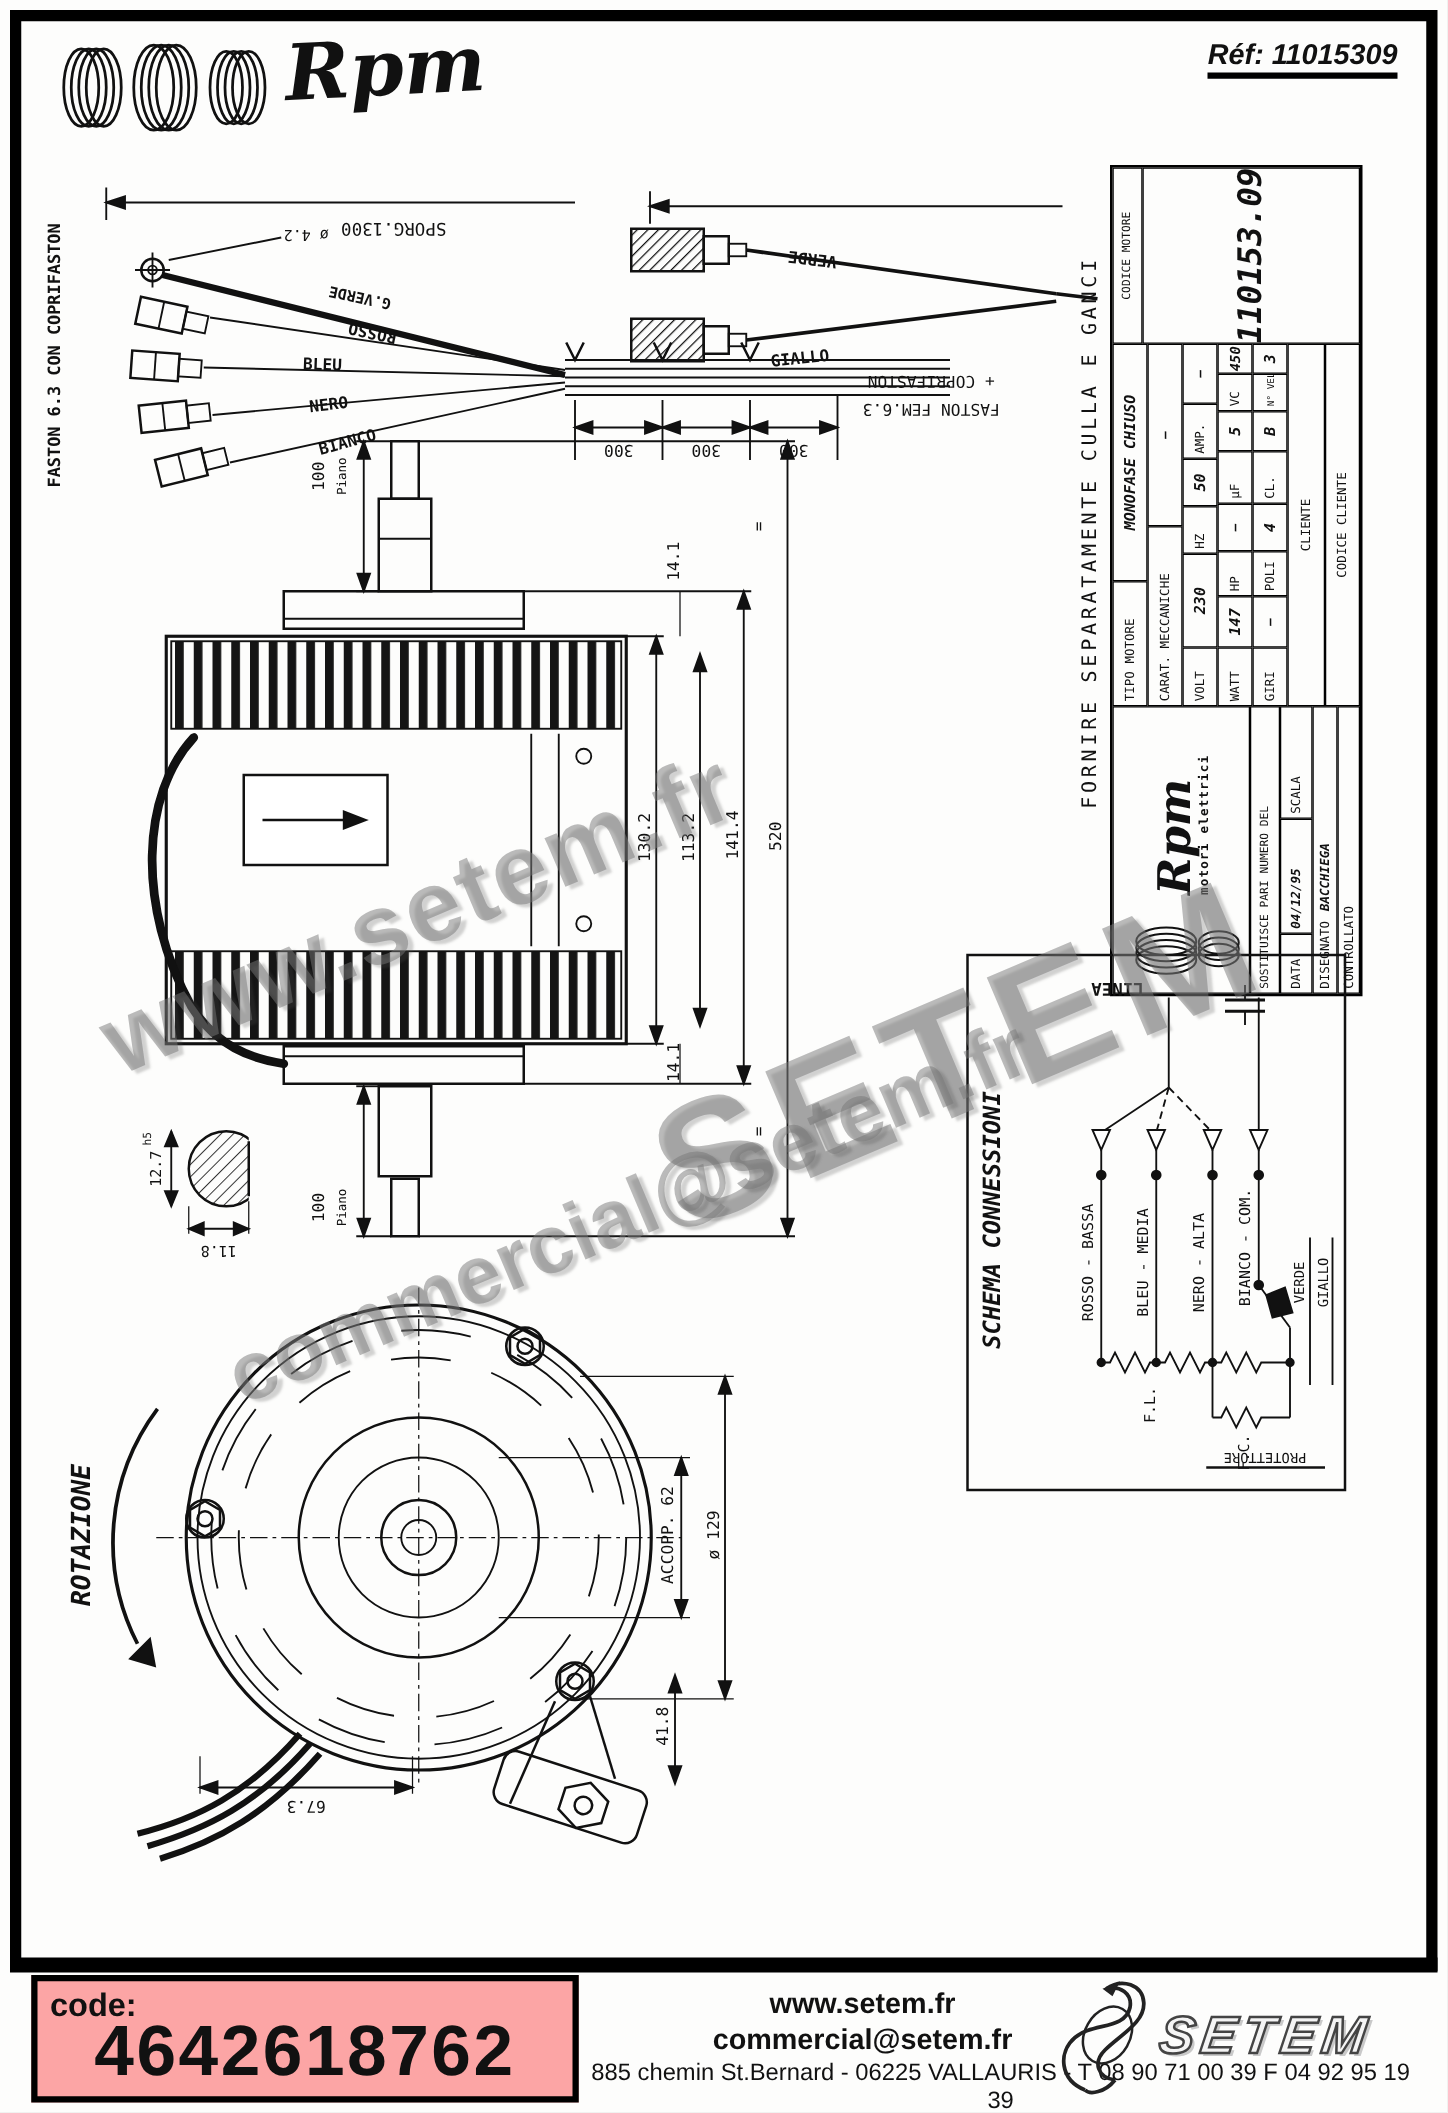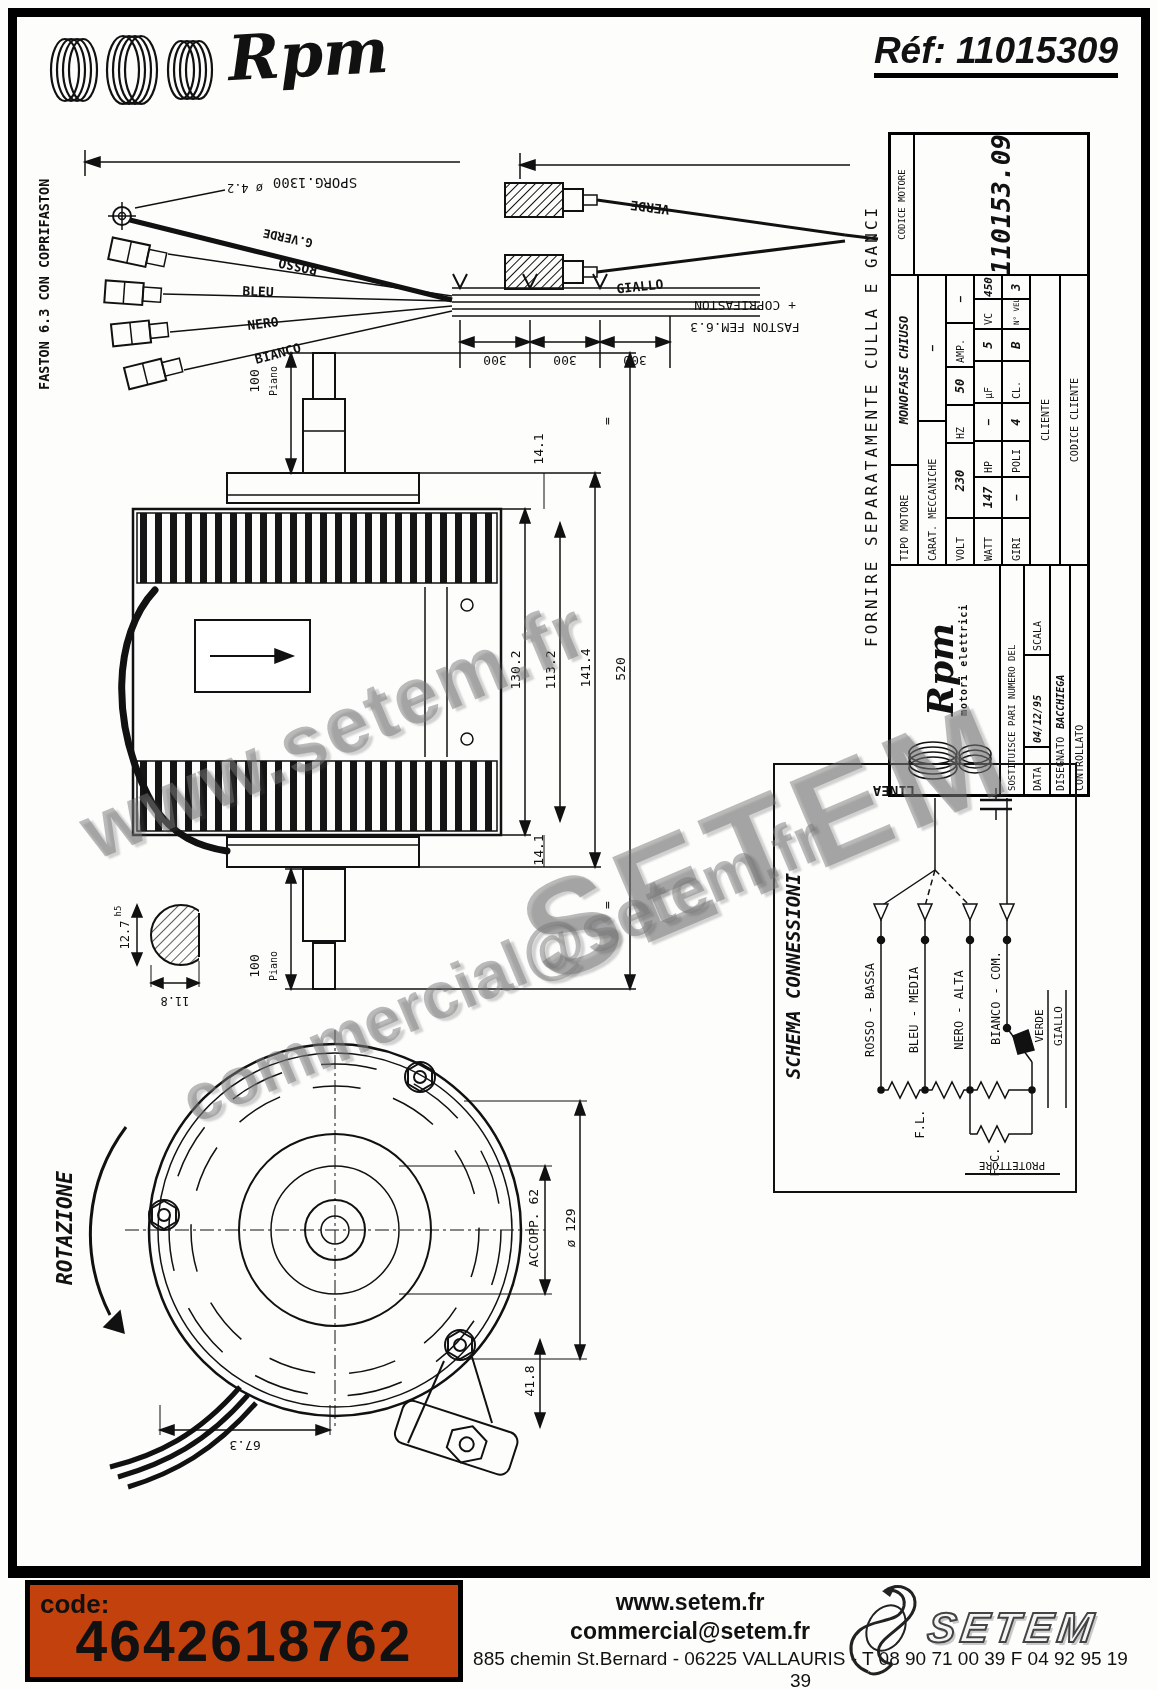--- a/index.html
+++ b/index.html
@@ -4,21 +4,21 @@
 <style>
   html,body{margin:0;padding:0;background:#e8e8e8;}
   #page{position:relative;width:1158px;height:1690px;background:#fdfdfc;overflow:hidden;
         font-family:"Liberation Sans",sans-serif;color:#111;}
   .frame{position:absolute;left:8px;top:8px;width:1124px;height:1552px;border:9px solid #000;}
   .abs{position:absolute;}
   svg text{font-family:"DejaVu Sans Mono",monospace;fill:#111;}.t9{font-size:9px}.t10{font-size:10px}.t11{font-size:11px}
   .t12{font-size:12px}.t13{font-size:13px}.t14{font-size:14px}
   .bold{font-weight:bold}
   
-  .ref{position:absolute;right:40px;top:30px;font-size:37px;font-weight:bold;font-style:italic;}
+  .ref{position:absolute;right:40px;top:30px;font-size:23px;font-weight:bold;font-style:italic;}
   .ref span{border-bottom:5px solid #000;padding-bottom:2px;}
   
   .vlab{position:absolute;transform-origin:0 0;transform:rotate(-90deg);white-space:nowrap;
         font-family:"DejaVu Sans Mono",monospace;}
   
   .tb{position:absolute;left:862px;top:132px;width:665px;height:228px;
       transform-origin:0 0;transform:rotate(-90deg) translate(-665px,0);}
   .tb-strip{height:26px;font-family:"DejaVu Sans Mono",monospace;font-size:16px;
             letter-spacing:3px;padding-left:150px;white-space:nowrap;}
   .tb-box{position:relative;width:661px;height:198px;border:2px solid #000;background:#fff0;}
@@ -27,21 +27,21 @@
         display:flex;align-items:center;padding:0 3px;overflow:hidden;white-space:nowrap;}
   .cell.ctr{justify-content:center;padding:0;}
   .val{font-style:italic;font-weight:bold;}
   
   .wm{position:absolute;font-weight:bold;color:rgba(120,120,120,0.50);
       text-shadow:3px 4px 2px rgba(80,80,80,0.25);transform-origin:0 50%;
       white-space:nowrap;z-index:40;font-family:"Liberation Sans",sans-serif;}
   
   .divider{position:absolute;left:8px;top:1566px;width:1142px;height:11px;background:#000;}
   .codebox{position:absolute;left:25px;top:1580px;width:438px;height:102px;border:5px solid #000;
-           box-sizing:border-box;background:#c2410c;}
+           box-sizing:border-box;background:#fca5a5;}
   .codebox .lbl{font-size:26px;font-weight:bold;margin:4px 0 0 10px;}
   .codebox .num{font-size:57px;font-weight:bold;letter-spacing:2px;text-align:center;margin-top:-12px;}
   .fsite{position:absolute;left:480px;top:1588px;width:420px;text-align:center;font-weight:bold;font-size:23px;line-height:29px;}
   .faddr{position:absolute;left:468px;top:1648px;width:665px;text-align:center;font-size:19px;}
   .setemtxt{position:absolute;left:928px;top:1604px;font-size:42px;font-weight:bold;font-style:italic;
             letter-spacing:5px;color:#f4f4f4;-webkit-text-stroke:2px #444;
             text-shadow:3px 3px 0 #c9c9c9;transform:skewX(-8deg);}
 </style>
 </head>
 <body>

